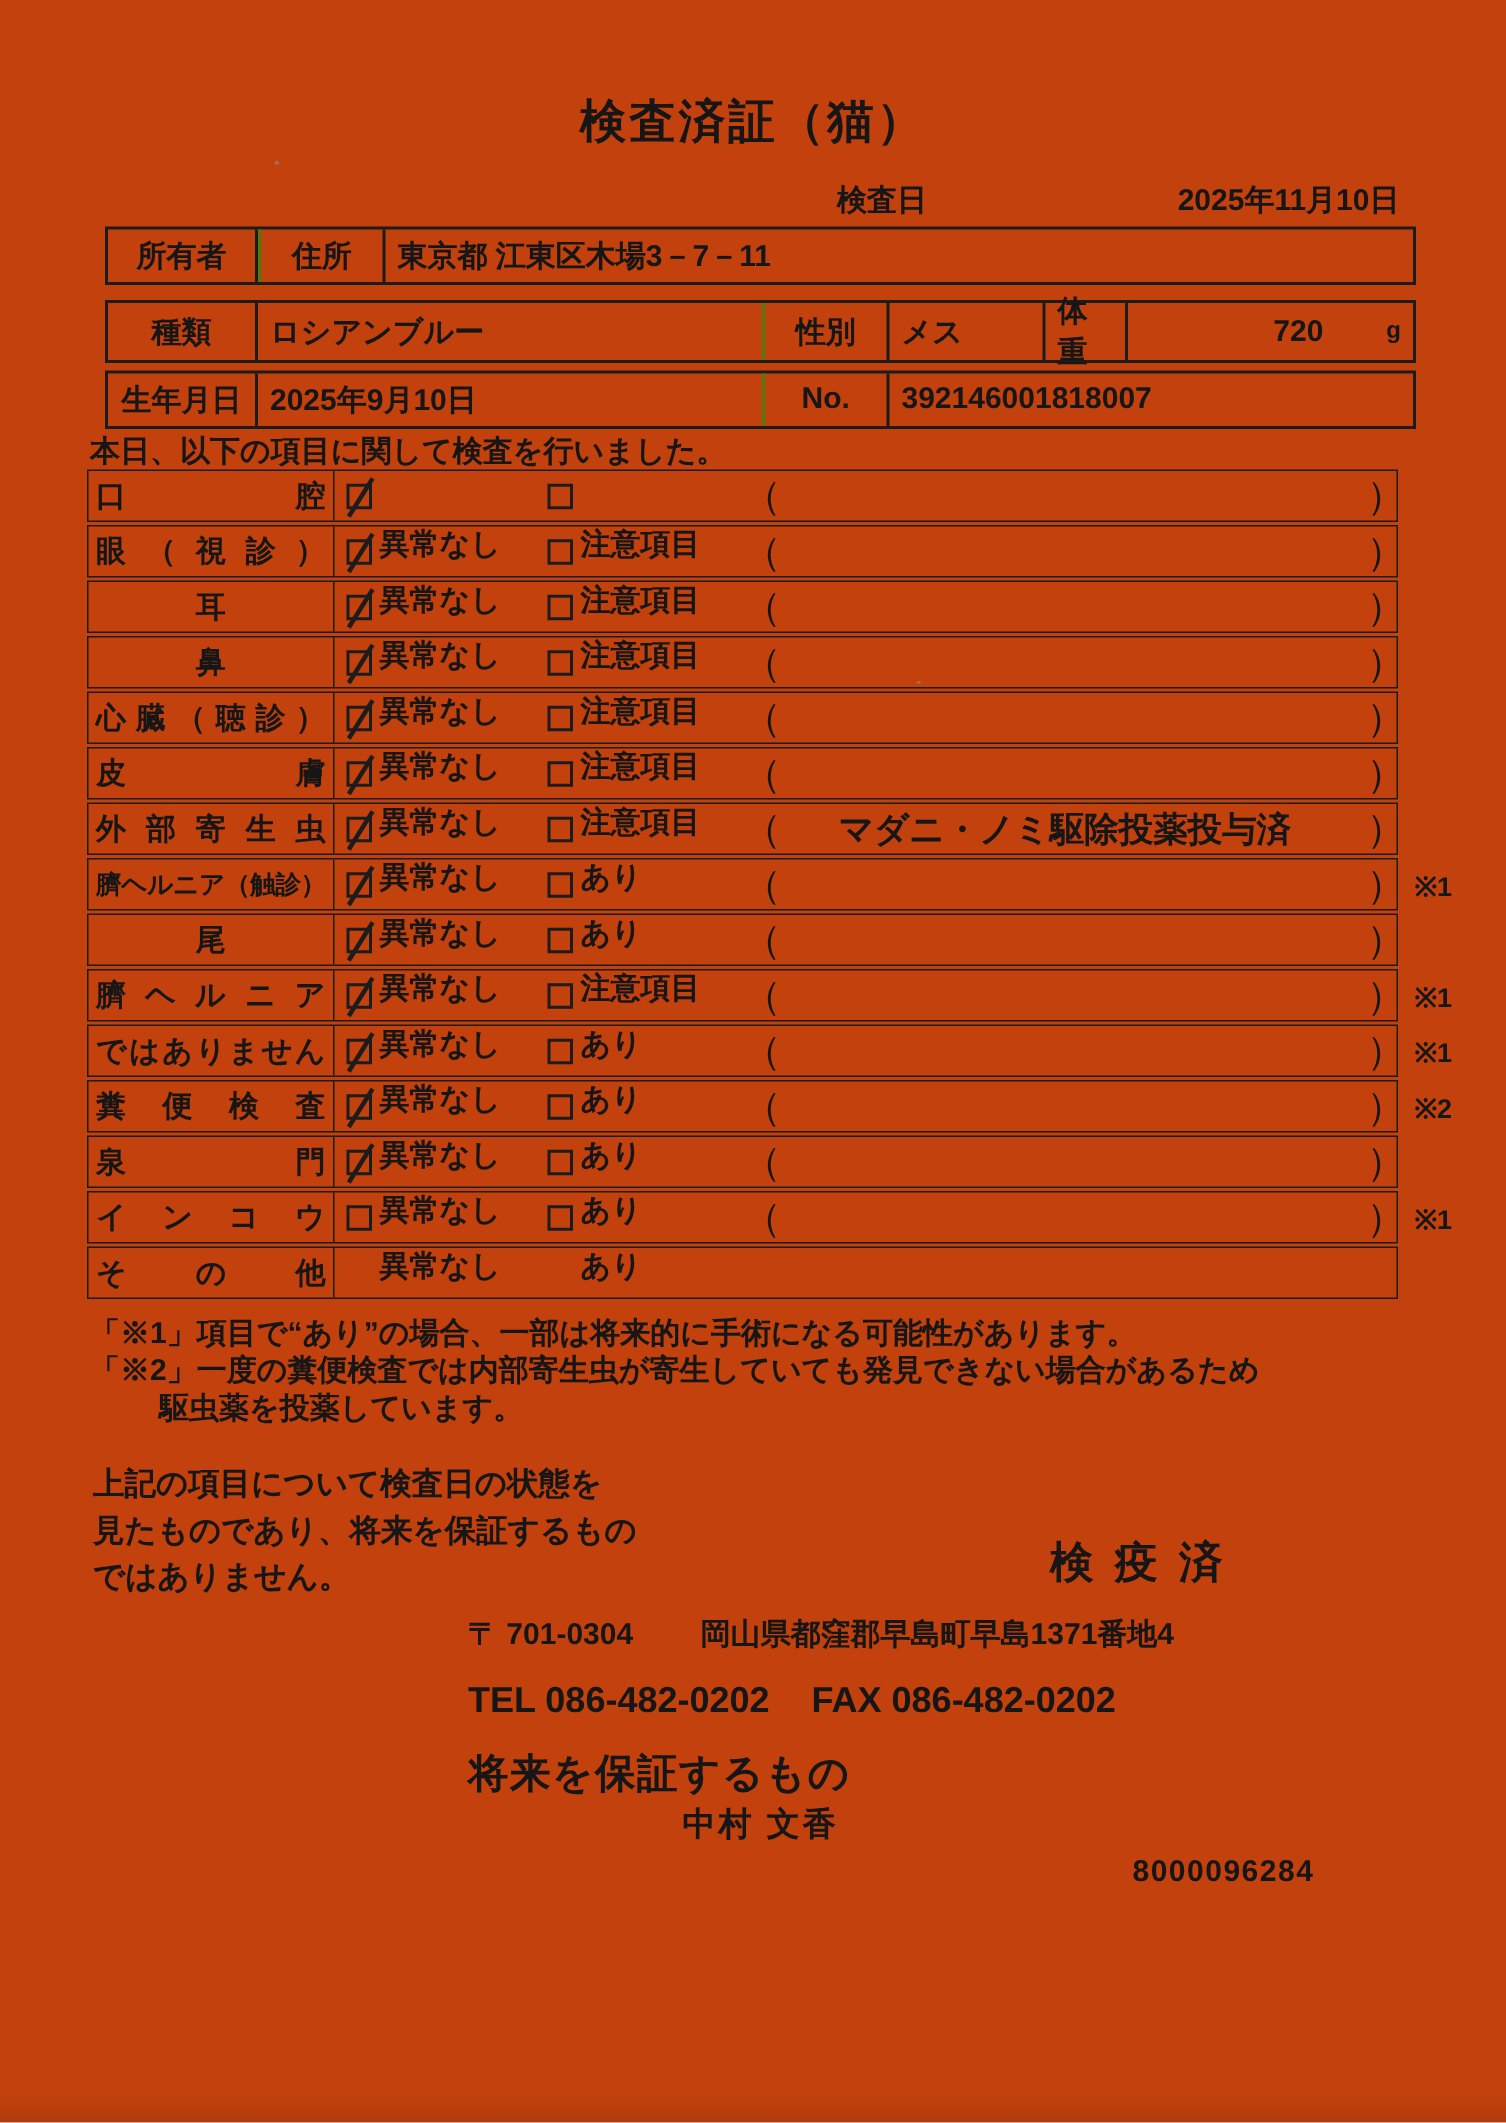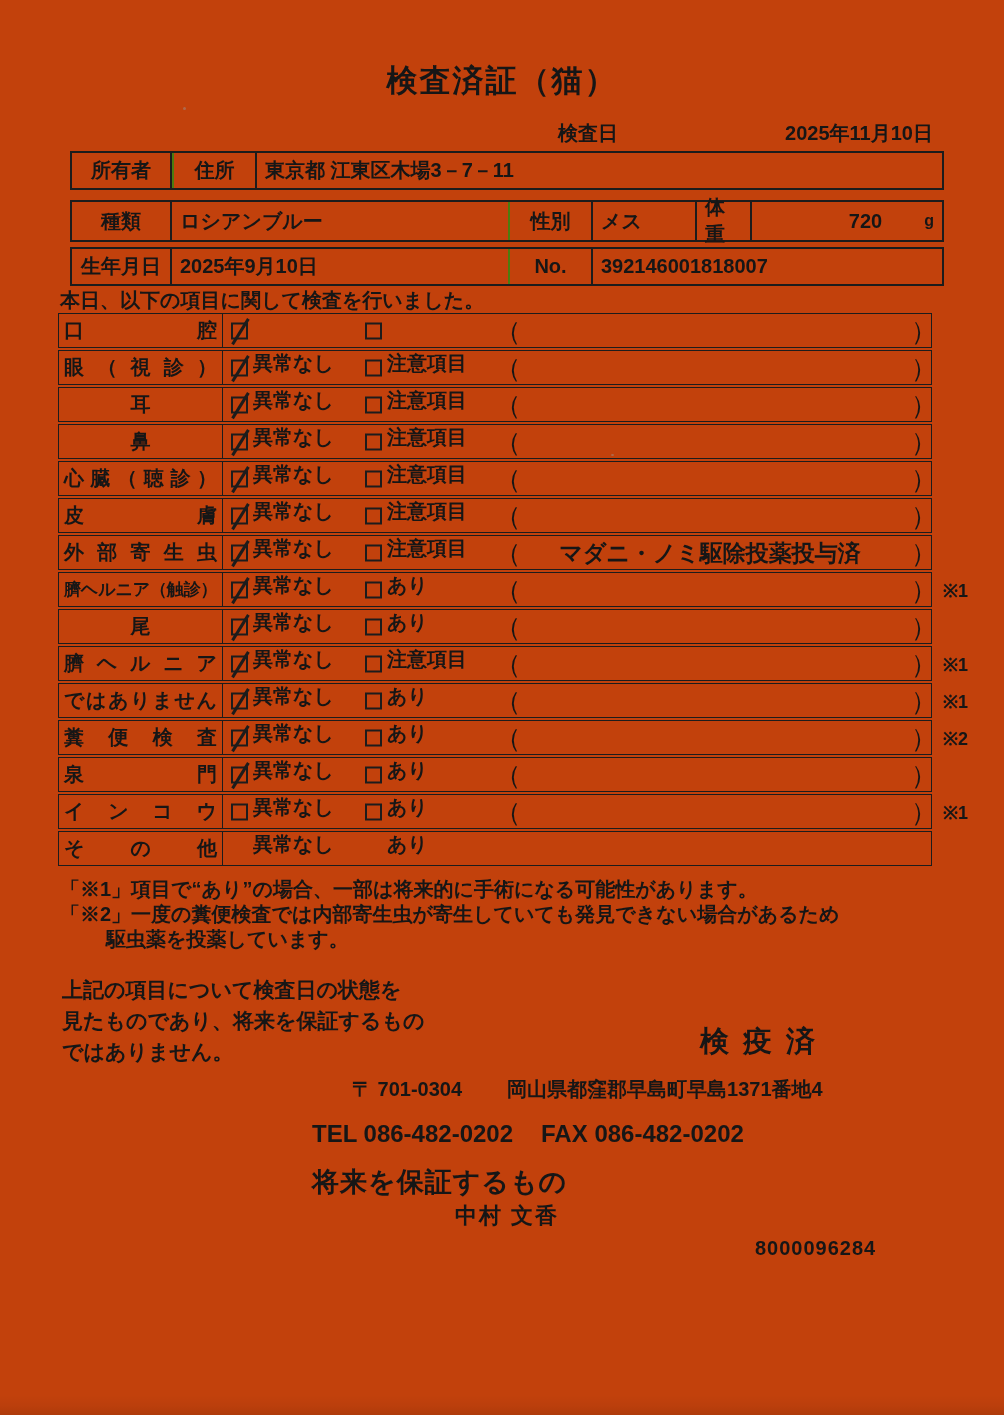--- a/index.html
+++ b/index.html
@@ -86,21 +86,21 @@
   }
   .fnmark {
     position: absolute; left: 884px; top: 50%; transform: translateY(-50%);
     font-size: 18px; white-space: nowrap;
   }
   
   .fnotes { position: absolute; left: 60px; top: 877px; font-size: 20px; line-height: 25px; }
   .fnotes .indent { padding-left: 46px; }
   .disclaimer { position: absolute; left: 62px; top: 974px; font-size: 21px; font-weight: 700; line-height: 31px; }
   .stamp { position: absolute; left: 700px; top: 1022px; font-size: 29px; letter-spacing: 14px; font-weight: 600; }
-  .addr-line { position: absolute; left: 312px; top: 1076px; font-size: 20px; display: flex; margin-left: 40px; }
+  .addr-line { position: absolute; left: 312px; top: 1076px; font-size: 20px; display: flex; }
   .addr-line .gap { width: 45px; }
   .tel-line { position: absolute; left: 312px; top: 1120px; font-size: 24px; display: flex; }
   .tel-line .gap { width: 28px; }
   .clinic-name { position: absolute; left: 312px; top: 1164px; font-size: 27px; font-weight: 600; letter-spacing: 1px; }
   .vet-name { position: absolute; left: 455px; top: 1201px; font-size: 22px; letter-spacing: 2px; }
   .serial { position: absolute; left: 755px; top: 1237px; font-size: 20px; letter-spacing: 1px; }
   
   .scan-edge {
     position: absolute; left: 0; right: 0; bottom: 0; height: 20px;
     background: linear-gradient(to bottom, rgba(0,0,0,0) 0%, rgba(0,0,0,0.04) 55%, rgba(0,0,0,0.10) 100%);

